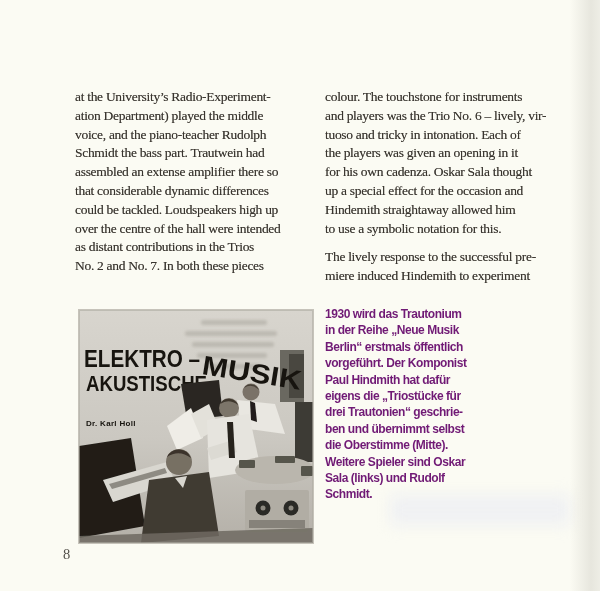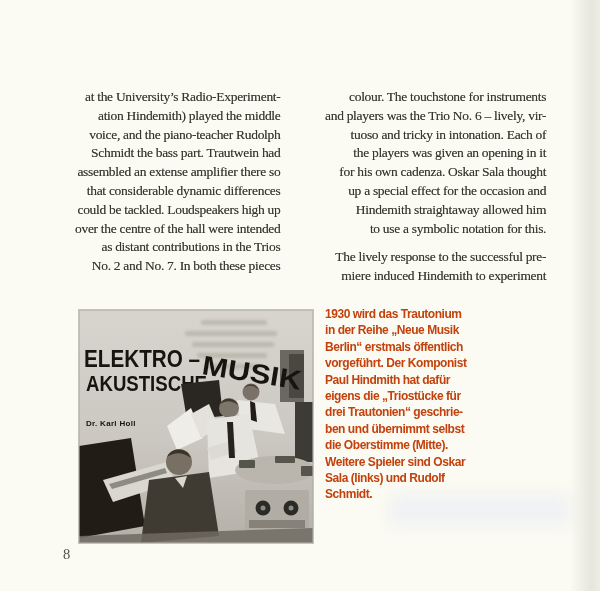--- a/index.html
+++ b/index.html
@@ -17,46 +17,46 @@
   }
   .scan-tint-bottom {
     position:absolute; left:390px; top:495px; width:180px; height:30px;
     background:rgba(226,228,244,0.45); filter:blur(8px); pointer-events:none;
   }
   .col {
     position:absolute; top:88px;
     color:#39352f; font-size:13.5px; line-height:18.8px; letter-spacing:-0.3px;
     text-shadow:0 0 0.4px rgba(57,53,47,0.55);
   }
-  .col .line { white-space:nowrap;text-align:right; }
+  .col .line { white-space:nowrap; }
   .col-left { left:75px; }
   .col-right { left:325px; }
   .para-gap { margin-top:10px; }
   .photo-frame {
     position:absolute; left:79px; top:310px; width:234px; height:233px;
     outline:1px solid #c6c3ba;
   }
   .caption {
     position:absolute; left:325px; top:306px;
     font-family:"Liberation Sans", sans-serif;
     font-size:12px; font-weight:700; letter-spacing:-0.45px;
-    line-height:16.4px; color:#c2410c;
+    line-height:16.4px; color:#701a75;
   }
   .caption .line { white-space:nowrap; }
   .page-number {
     position:absolute; left:63px; top:546px;
     font-size:14.5px; color:#53504a;
   }
 </style>
 </head>
 <body>
 
 <div class="col col-left">
   <div class="line">at the University’s Radio-Experiment-</div>
-  <div class="line">ation Hindemith) played the middle</div>
+  <div class="line">ation Department) played the middle</div>
   <div class="line">voice, and the piano-teacher Rudolph</div>
   <div class="line">Schmidt the bass part. Trautwein had</div>
   <div class="line">assembled an extense amplifier there so</div>
   <div class="line">that considerable dynamic differences</div>
   <div class="line">could be tackled. Loudspeakers high up</div>
   <div class="line">over the centre of the hall were intended</div>
   <div class="line">as distant contributions in the Trios</div>
   <div class="line">No. 2 and No. 7. In both these pieces</div>
 </div>
 

